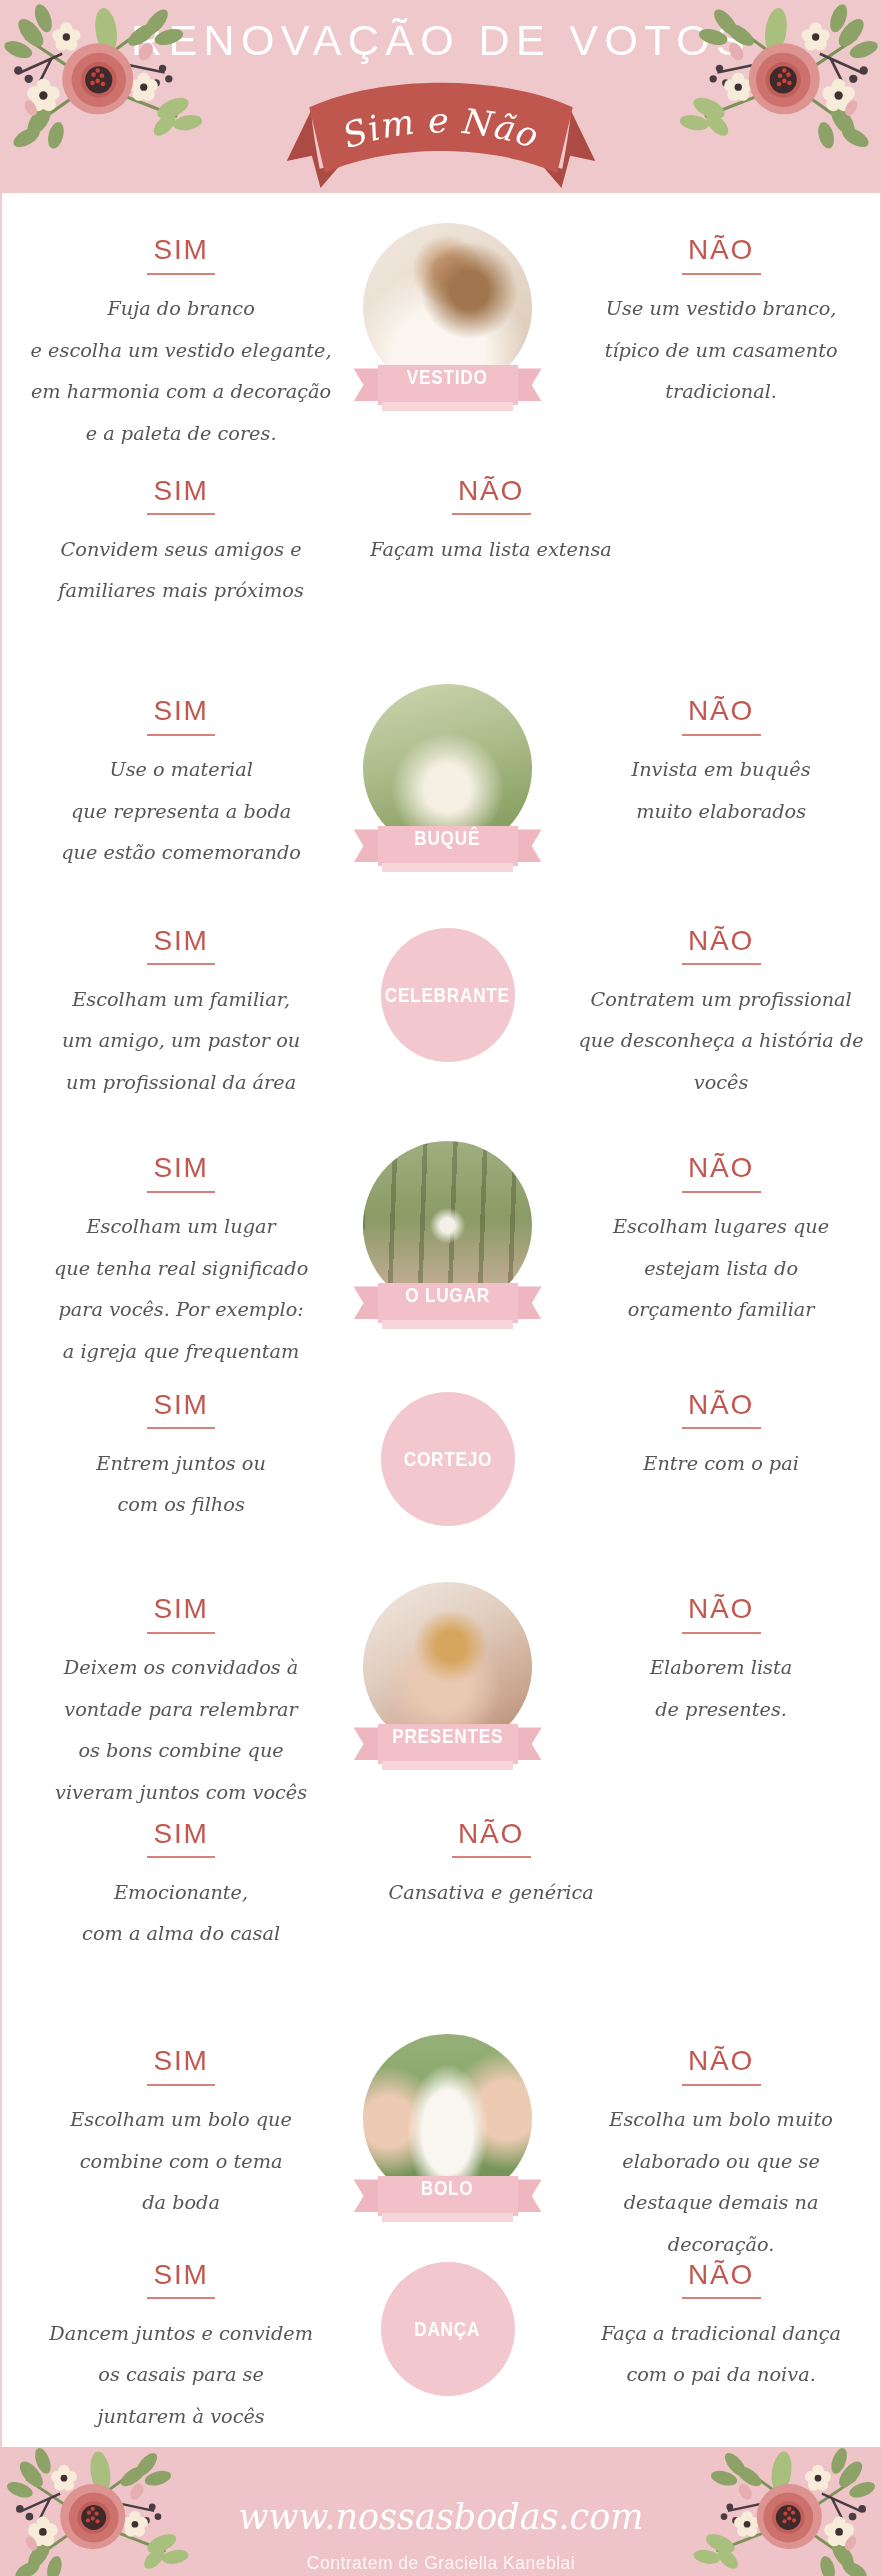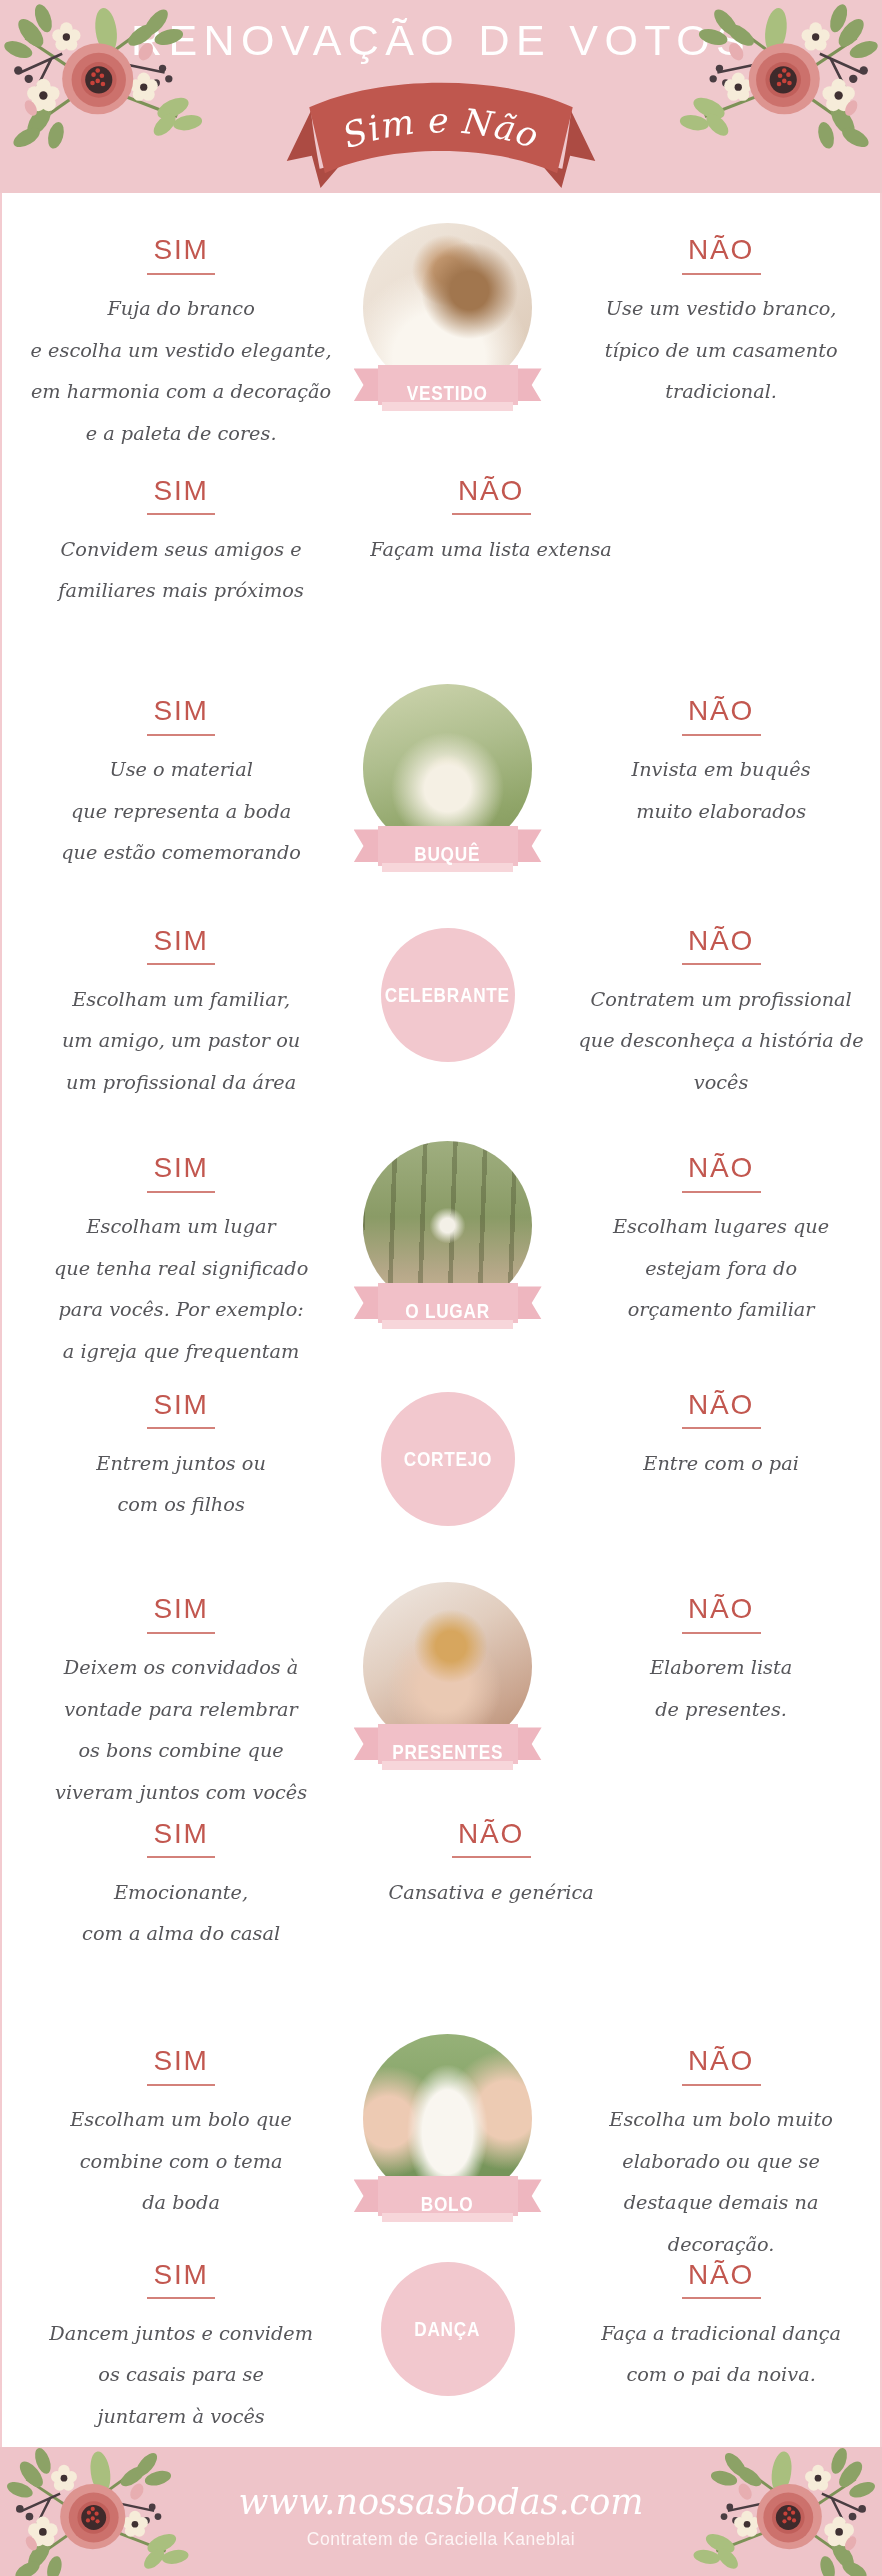--- a/index.html
+++ b/index.html
@@ -69,27 +69,27 @@
       radial-gradient(circle at 85% 45%, #edcbb3 0 17%, rgba(237,203,179,0) 35%),
       linear-gradient(180deg, #96b178 0%, #7e9d61 60%, #708e55 100%); }
 
   
   .topic-ribbon { position:relative; margin-top:-27.6px; z-index:2; }
   .topic-ribbon::before, .topic-ribbon::after { content:""; position:absolute; top:3.7px; width:33px; height:33px;
     background:#eeb6bf; z-index:0; }
   .topic-ribbon::before { left:-24px; clip-path:polygon(100% 0,100% 100%,0 100%,30% 50%,0 0); }
   .topic-ribbon::after  { right:-24px; clip-path:polygon(0 0,0 100%,100% 100%,70% 50%,100% 0); }
   .tr-band { position:relative; width:140px; height:40px; background:#f1c0c8;
-    display:flex; align-items:flex-end; justify-content:center; z-index:1; }
+    display:flex; align-items:flex-start; justify-content:center; z-index:1; }
   .tr-band::after { content:""; position:absolute; left:4.6px; right:4.6px; bottom:-6.4px; height:9.2px;
     background:#f7d6da; z-index:-1; }
 
   
   .footer-band { height:129px; background:#eec4c9; position:relative; text-align:center; flex:none; }
-  .site-text { margin:1px; padding-top:35px; font-family:"DejaVu Serif", serif; font-style:italic;
+  .site-text { margin:16px; padding-top:35px; font-family:"DejaVu Serif", serif; font-style:italic;
     font-size:35px; color:#ffffff; line-height:1.1; }
   .credit-text { margin:7.4px 0 0; font-size:17.5px; font-weight:300; letter-spacing:0.5px; color:#fdf6f6; }
 
   .hidden-defs { position:absolute; width:0; height:0; overflow:hidden; }
 </style>
 </head>
 <body>
 
 <svg class="hidden-defs" aria-hidden="true">
   <symbol id="floral-cluster" viewBox="0 0 220 160">
@@ -285,21 +285,21 @@
         <div class="photo ph-lugar"></div>
         <div class="topic-ribbon">
           <div class="tr-band">
               <span class="ribbon-label">O LUGAR</span>
             </div>
         </div>
       </div>
       <div class="col col-no">
         <h2 class="col-head"><span class="head-text">NÃO</span></h2>
         <p class="advice">Escolham lugares que
-estejam fora do
+estejam lista do
 orçamento familiar</p>
       </div>
     </section>
 
     <section class="row row-circle" style="--h:188px">
       <div class="col col-yes">
         <h2 class="col-head"><span class="head-text">SIM</span></h2>
         <p class="advice">Entrem juntos ou
 com os filhos</p>
       </div>

